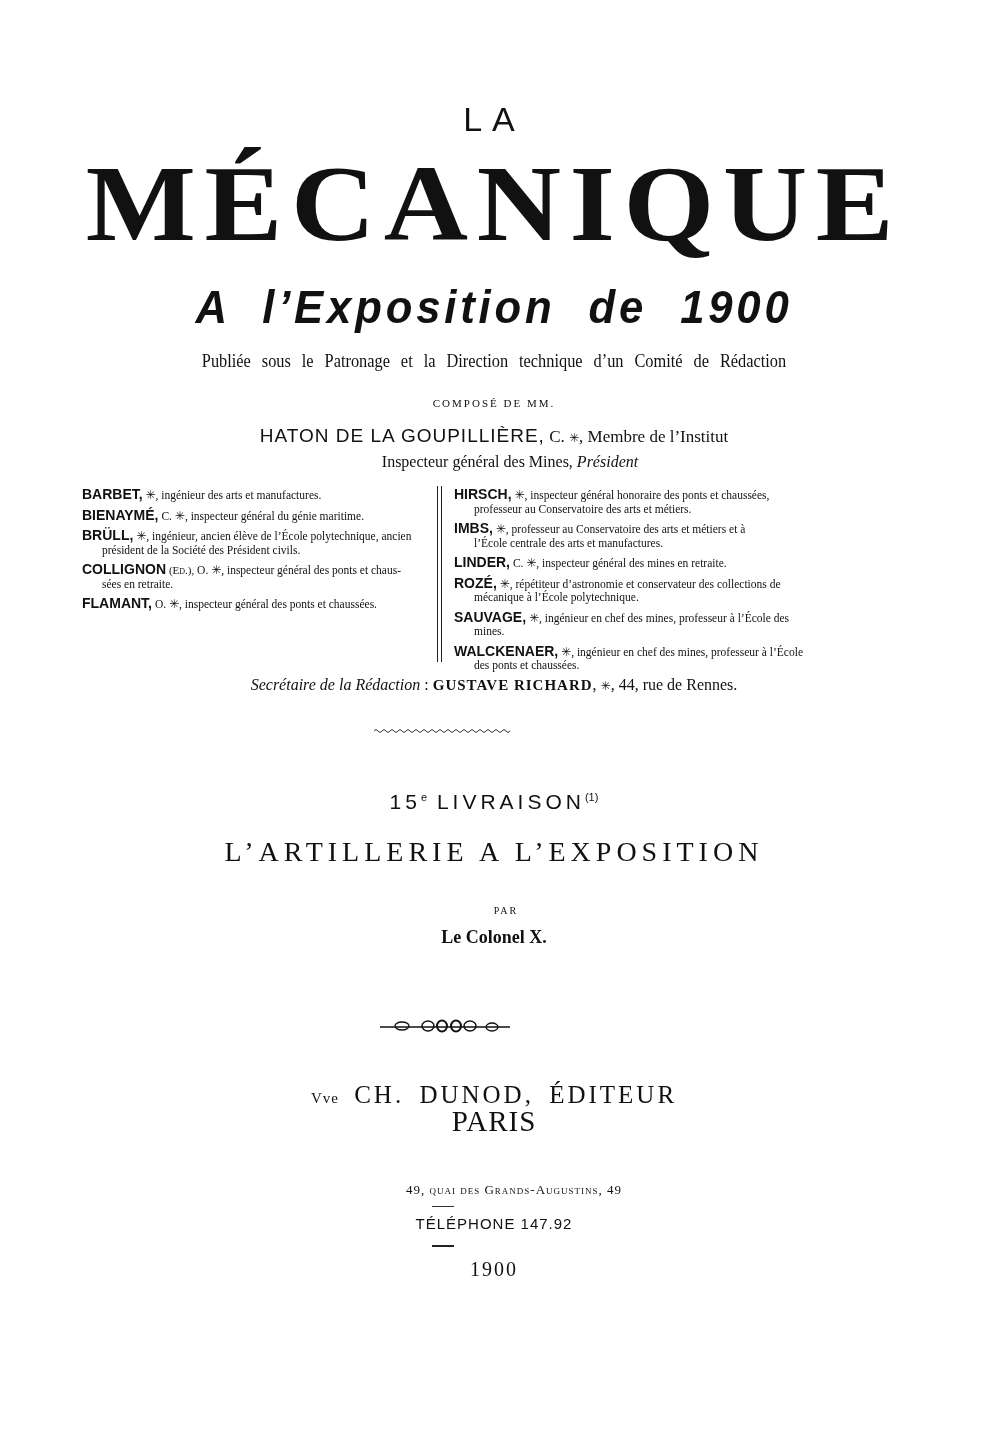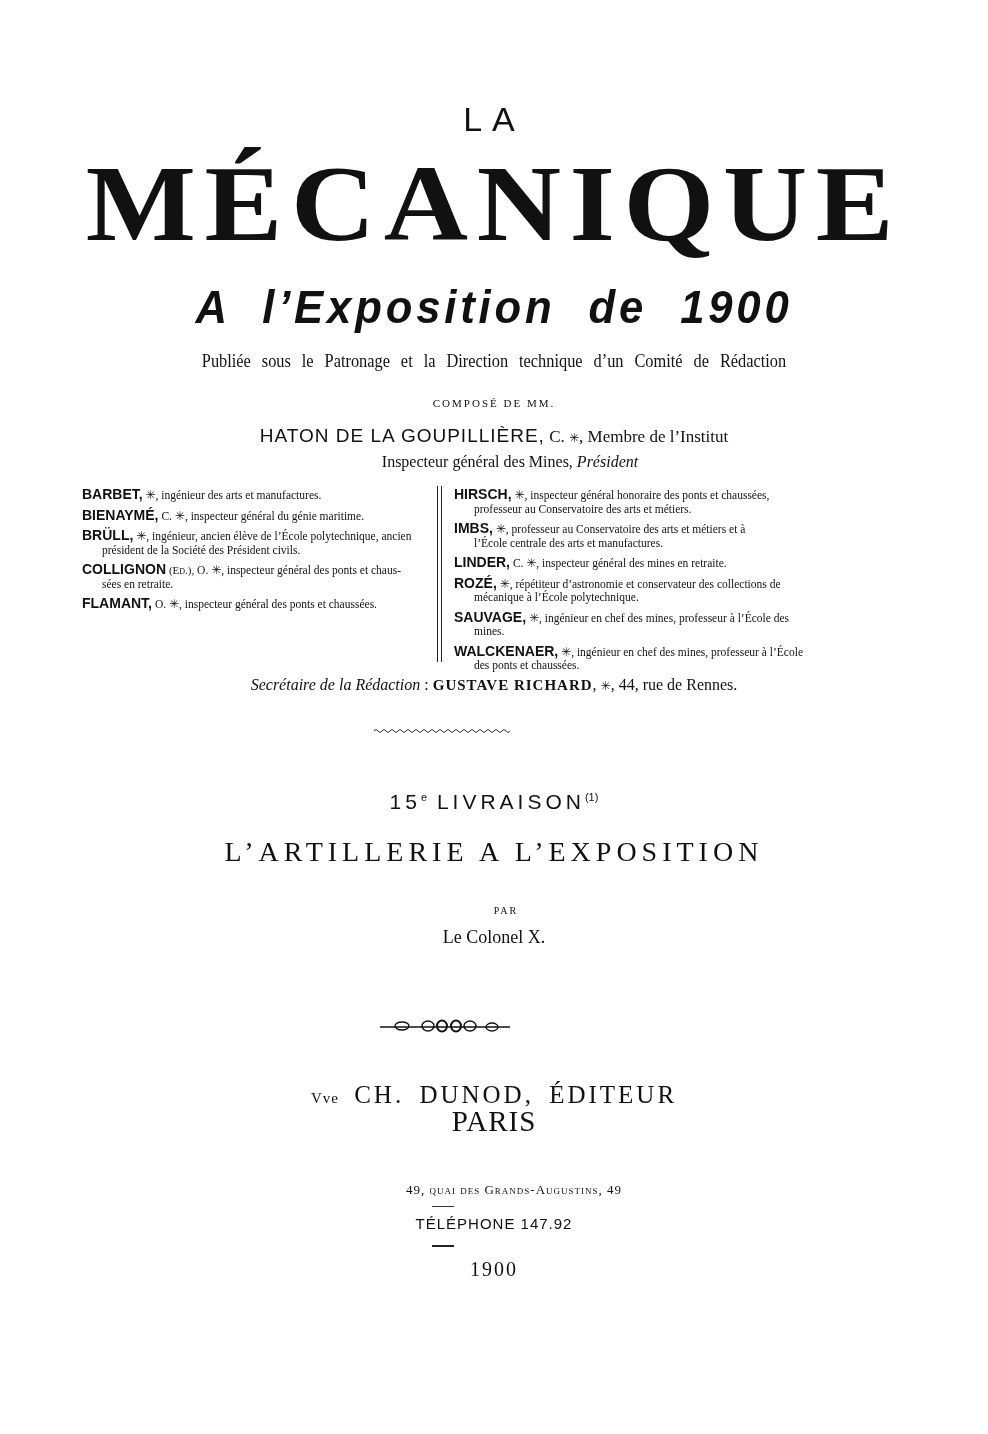--- a/index.html
+++ b/index.html
@@ -22,21 +22,21 @@
   .leftcol { left: 82px; top: 488px; width: 350px; }
   .rightcol { left: 454px; top: 488px; width: 350px; }
   .divider { left: 437px; top: 486px; width: 5px; height: 176px; border-left: 1.5px solid #222; border-right: 1.5px solid #222; box-sizing: border-box; }
   .secr { top: 676px; font-size: 16px; }
   .secr .gr { font-weight: bold; letter-spacing: 1px; font-size: 15px; }
   .wavy { left: 374px; top: 728px; width: 136px; height: 6px; }
   .livraison { top: 790px; font-family: "Liberation Sans", sans-serif; font-size: 21px; letter-spacing: 4px; }
   .livraison sup { font-size: 11px; letter-spacing: 0; }
   .artil { top: 836px; font-size: 28px; letter-spacing: 5px; }
   .par { top: 905px; font-size: 10px; letter-spacing: 2px; padding-left: 12px; }
-  .colonel { top: 927px; font-weight: normal; font-size: 18px; }
+  .colonel { top: 927px; font-weight: bold; font-size: 18px; }
   .orn { left: 380px; top: 1018px; width: 130px; height: 16px; }
   .paris { top: 1105px; font-size: 29px; letter-spacing: 1px; }
   .dunod { top: 1081px; font-size: 25px; letter-spacing: 3px; word-spacing: 6px; }
   .dunod .vve { font-size: 15px; letter-spacing: 1px; }
   .quai { top: 1182px; font-size: 13px; font-variant: small-caps; letter-spacing: 1px; margin-left: 20px; }
   .dash1 { left: 432px; top: 1206px; width: 22px; height: 1px; background: #333; }
   .tel { top: 1215px; font-family: "Liberation Sans", sans-serif; font-size: 15px; letter-spacing: 1px; }
   .dash2 { left: 432px; top: 1245px; width: 22px; height: 1.5px; background: #222; }
   .year { top: 1258px; font-size: 20px; letter-spacing: 2px; }
   .star { font-family: "DejaVu Sans", sans-serif; font-size: 12px; }

